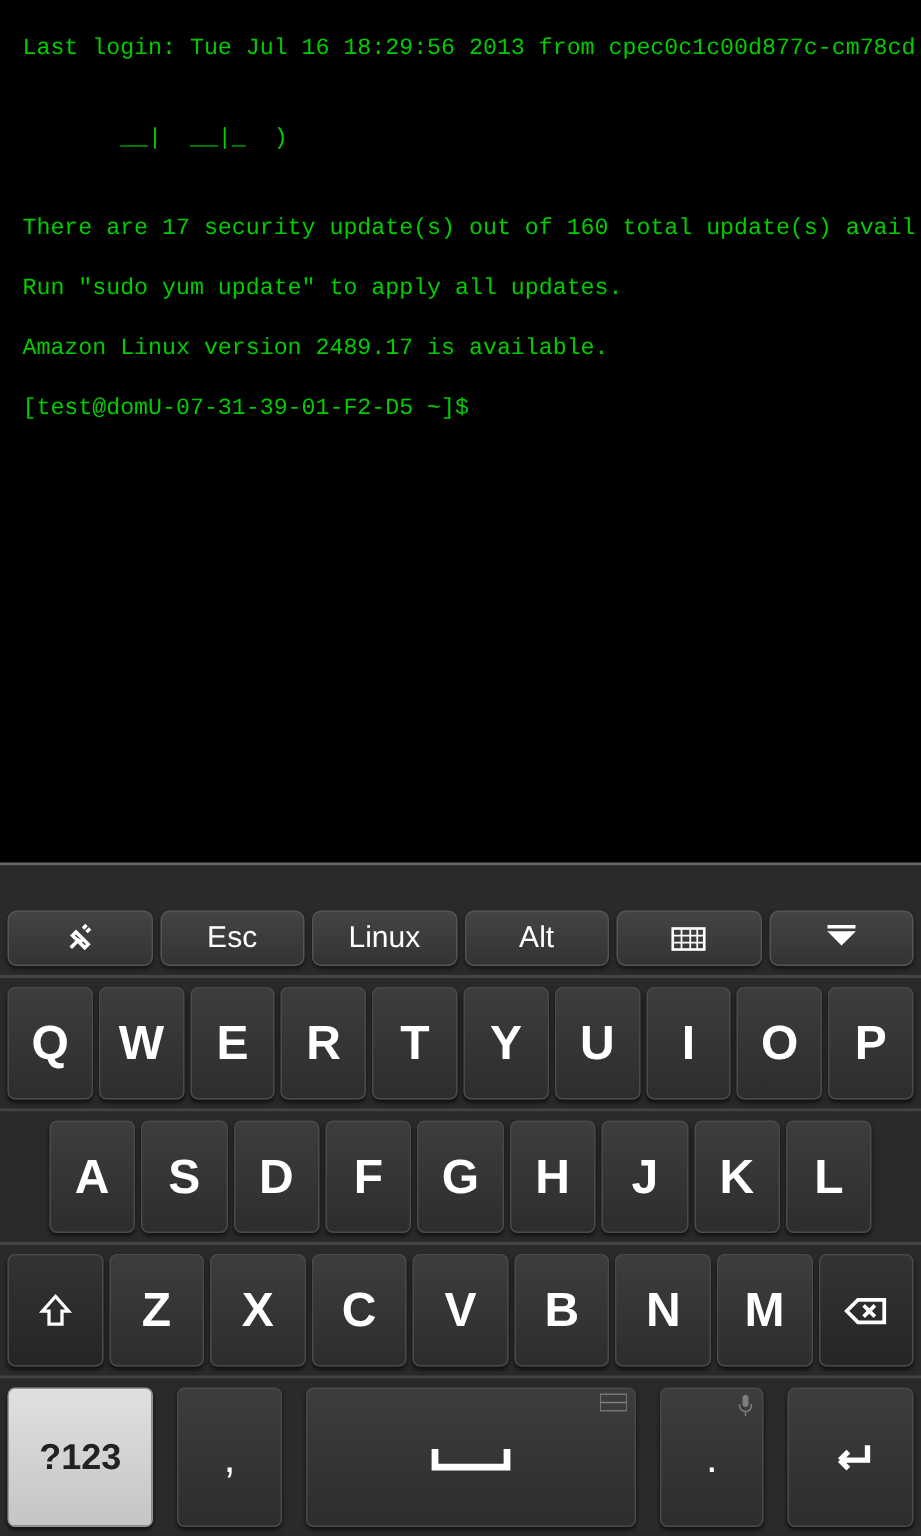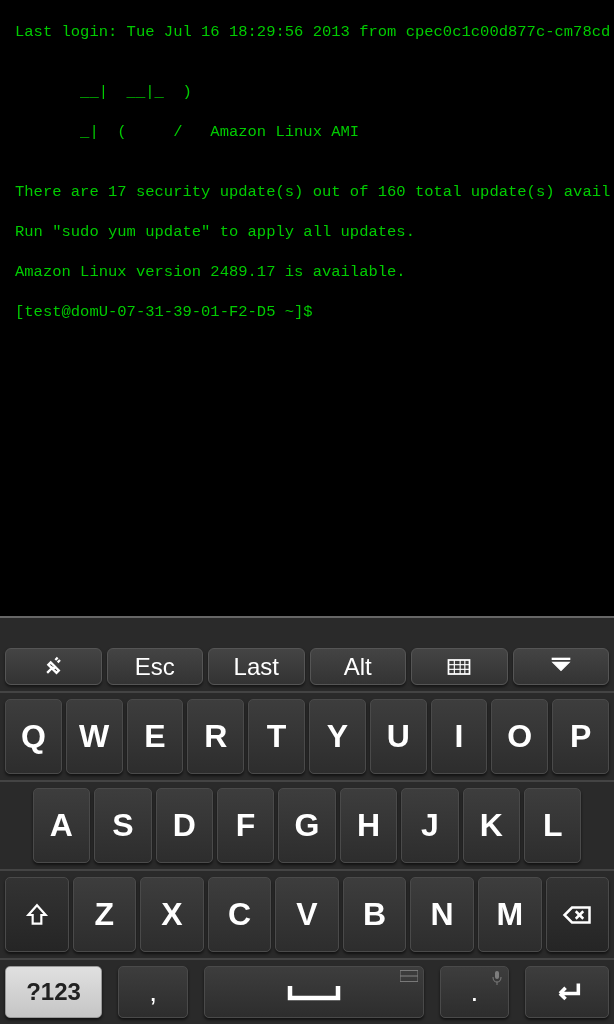--- a/index.html
+++ b/index.html
@@ -46,21 +46,21 @@
       background: #2a2a2a;
       border-bottom: 2px solid #444;
     }
     .toolbar-key {
       flex: 1;
       background: linear-gradient(to bottom, #444, #333);
       border: 1px solid #555;
       border-radius: 6px;
       color: #fff;
       font-family: Arial, sans-serif;
-      font-size: 24px;
+      font-size: 20px;
       display: flex;
       align-items: center;
       justify-content: center;
       box-shadow: 0 2px 3px rgba(0,0,0,0.5);
       cursor: pointer;
       margin-top: 24px;
     }
     .toolbar-key svg {
       width: 28px;
       height: 28px;
@@ -92,21 +92,21 @@
       cursor: pointer;
     }
     .kb-special {
       background: linear-gradient(to bottom, #333, #252525);
     }
     .kb-spacer {
       flex: 0.5;
     }
     .bottom-row {
       display: flex;
-      height: 64px;
+      height: 105px;
       gap: 12px;
       padding: 6px 3px;
       background: #2a2a2a;
     }
     .sym-key {
       flex: 1.4;
       margin: 0 2px;
       background: linear-gradient(to bottom, #e0e0e0, #c5c5c5);
       border: 1px solid #999;
       border-radius: 5px;
@@ -150,37 +150,36 @@
       flex: 1.2;
     }
   </style>
 </head>
 <body>
 
 <div class="terminal">
 <span class="terminal-line">Last login: Tue Jul 16 18:29:56 2013 from cpec0c1c00d877c-cm78cd</span>
 <span class="terminal-line"></span>
 <span class="terminal-line">       __|  __|_  )</span>
-<span class="terminal-line">       _|  (     /   Amazon Linux AMI</span>
 <span class="terminal-line"></span>
 <span class="terminal-line">There are 17 security update(s) out of 160 total update(s) avail</span>
 <span class="terminal-line">Run "sudo yum update" to apply all updates.</span>
 <span class="terminal-line">Amazon Linux version 2489.17 is available.</span>
 <span class="terminal-line">[test@domU-07-31-39-01-F2-D5 ~]$</span>
 </div>
 
 <div class="keyboard-area">
   <div class="toolbar-row">
     <div class="toolbar-key">
       <svg viewBox="0 0 24 24">
           <path d="M7 17 L12 12 M10 8 L14 12 L12 14 L8 10 Z M14 6 L16 4 M16 8 L18 6 M14 12 L17 15 L15 17 L12 14" stroke="#fff" stroke-width="2" fill="none"></path>
         </svg>
     </div>
     <div class="toolbar-key">Esc</div>
-    <div class="toolbar-key">Last</div>
+    <div class="toolbar-key">Linux</div>
     <div class="toolbar-key">Alt</div>
     <div class="toolbar-key">
       <svg viewBox="0 0 24 24">
           <rect x="3" y="6" width="18" height="12" stroke="#fff" stroke-width="1.5" fill="none"></rect>
           <line x1="3" y1="10" x2="21" y2="10" stroke="#fff" stroke-width="1"></line>
           <line x1="3" y1="14" x2="21" y2="14" stroke="#fff" stroke-width="1"></line>
           <line x1="8" y1="6" x2="8" y2="18" stroke="#fff" stroke-width="1"></line>
           <line x1="13" y1="6" x2="13" y2="18" stroke="#fff" stroke-width="1"></line>
           <line x1="17" y1="6" x2="17" y2="18" stroke="#fff" stroke-width="1"></line>
         </svg>

